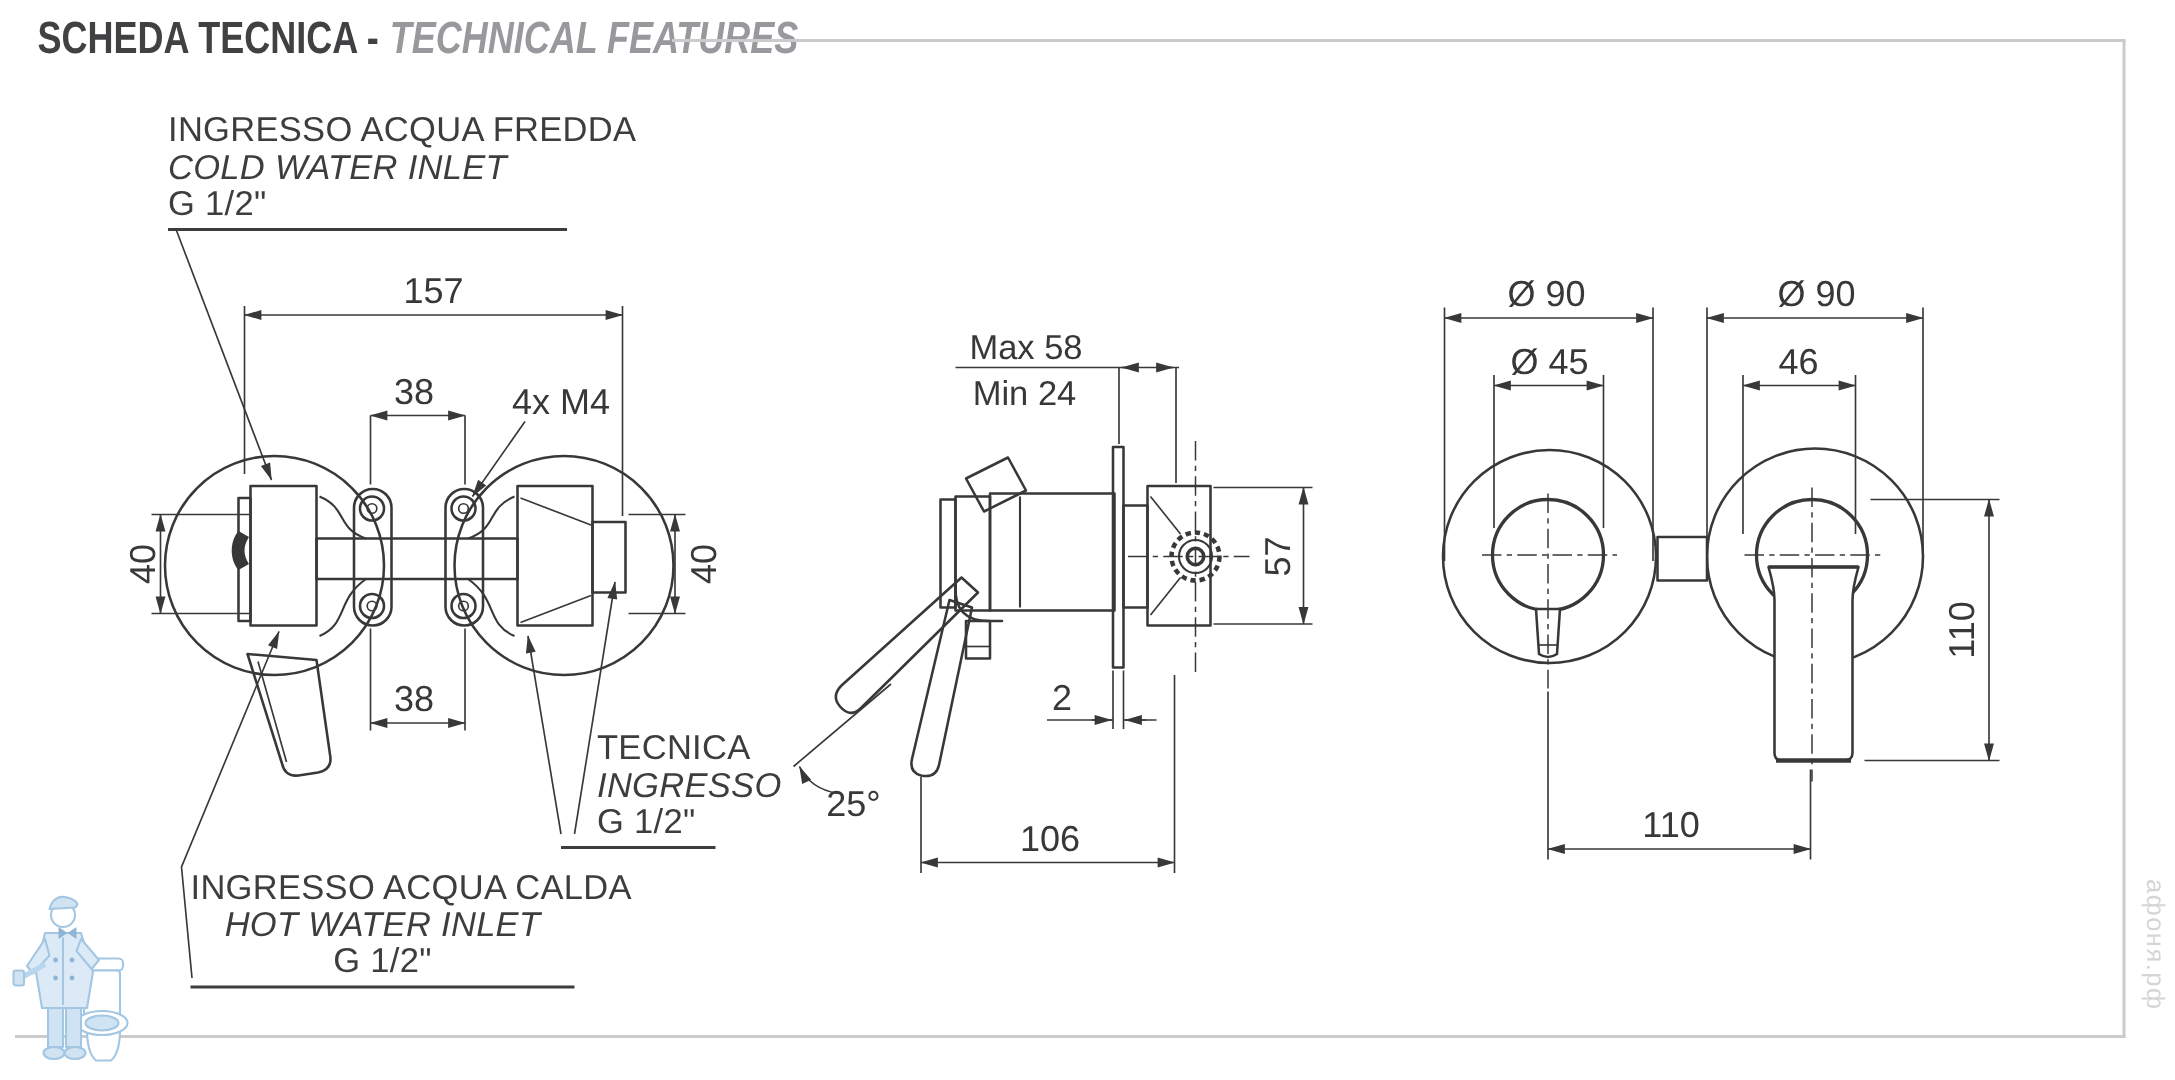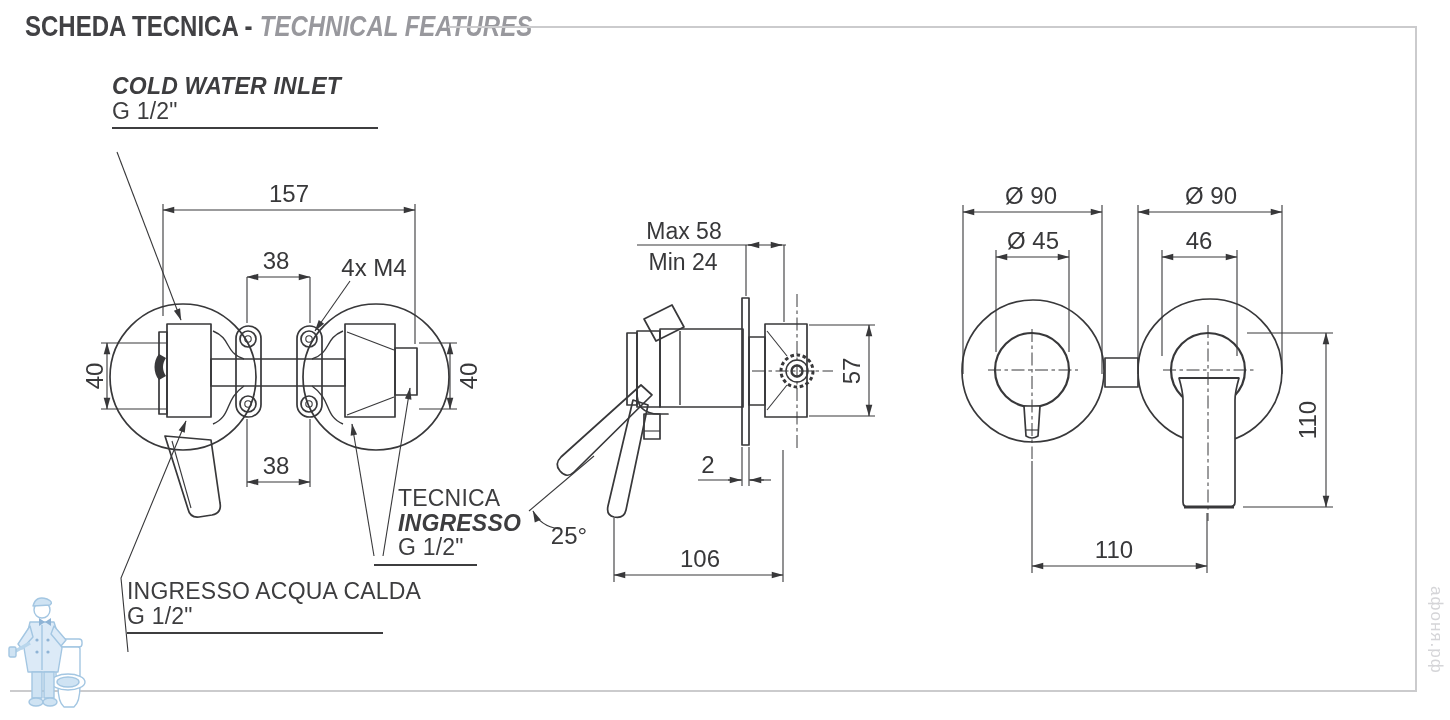--- a/index.html
+++ b/index.html
@@ -17,24 +17,24 @@
   
   .frame{position:absolute;background:#cbcbcd;}
   .frame.top{left:448px;top:26px;width:969px;height:2px;}
   .frame.right{left:1415px;top:26px;width:2px;height:666px;}
   .frame.bottom{left:10px;top:690px;width:1407px;height:2px;}
   
   .note{
     position:absolute;font-size:23px;color:#3d3d3f;line-height:24.5px;
     border-bottom:2px solid #3d3d3f;padding-bottom:4px;letter-spacing:0.2px;
   }
-  .note .en{font-style:italic;font-weight:bold;}
+  .note .en{font-style:italic;}
   .note div{white-space:nowrap;}
   .note.cold{left:112px;top:74px;width:266px;}
-  .note.hot{left:127px;top:579px;width:256px;}
+  .note.hot{left:127px;top:579px;width:256px;text-align:center;}
   .note.out{left:374px;top:486px;width:103px;}
   .note.out div{padding-left:24px;}
   
   .wm-text{
     position:absolute;left:1446px;top:586px;color:#d5d5d8;font-size:17px;
     letter-spacing:1px;transform:rotate(90deg);transform-origin:0 0;white-space:nowrap;
   }
   .plumber{position:absolute;left:8px;top:592px;}
   
   svg.sheet{position:absolute;left:0;top:0;}
@@ -244,26 +244,28 @@
     <text class="dim" transform="translate(1308,420) rotate(-90)" y="8">110</text>
 
     <line class="thin" x1="1032" y1="461" x2="1032" y2="573"></line>
     <line class="thin" x1="1207" y1="513" x2="1207" y2="573"></line>
     <line class="dimline" x1="1032" y1="566" x2="1207" y2="566"></line>
     <text class="dim" x="1114" y="558">110</text>
   </g>
 </svg>
 
 <div class="note cold">
+  <div>INGRESSO ACQUA FREDDA</div>
   <div class="en">COLD WATER INLET</div>
   <div>G 1/2"</div>
 </div>
 
 <div class="note hot">
   <div>INGRESSO ACQUA CALDA</div>
+  <div class="en">HOT WATER INLET</div>
   <div>G 1/2"</div>
 </div>
 
 <div class="note out">
   <div>TECNICA</div>
   <div class="en">INGRESSO</div>
   <div>G 1/2"</div>
 </div>
 
 <svg class="plumber" width="92" height="124" viewBox="0 0 92 124">

